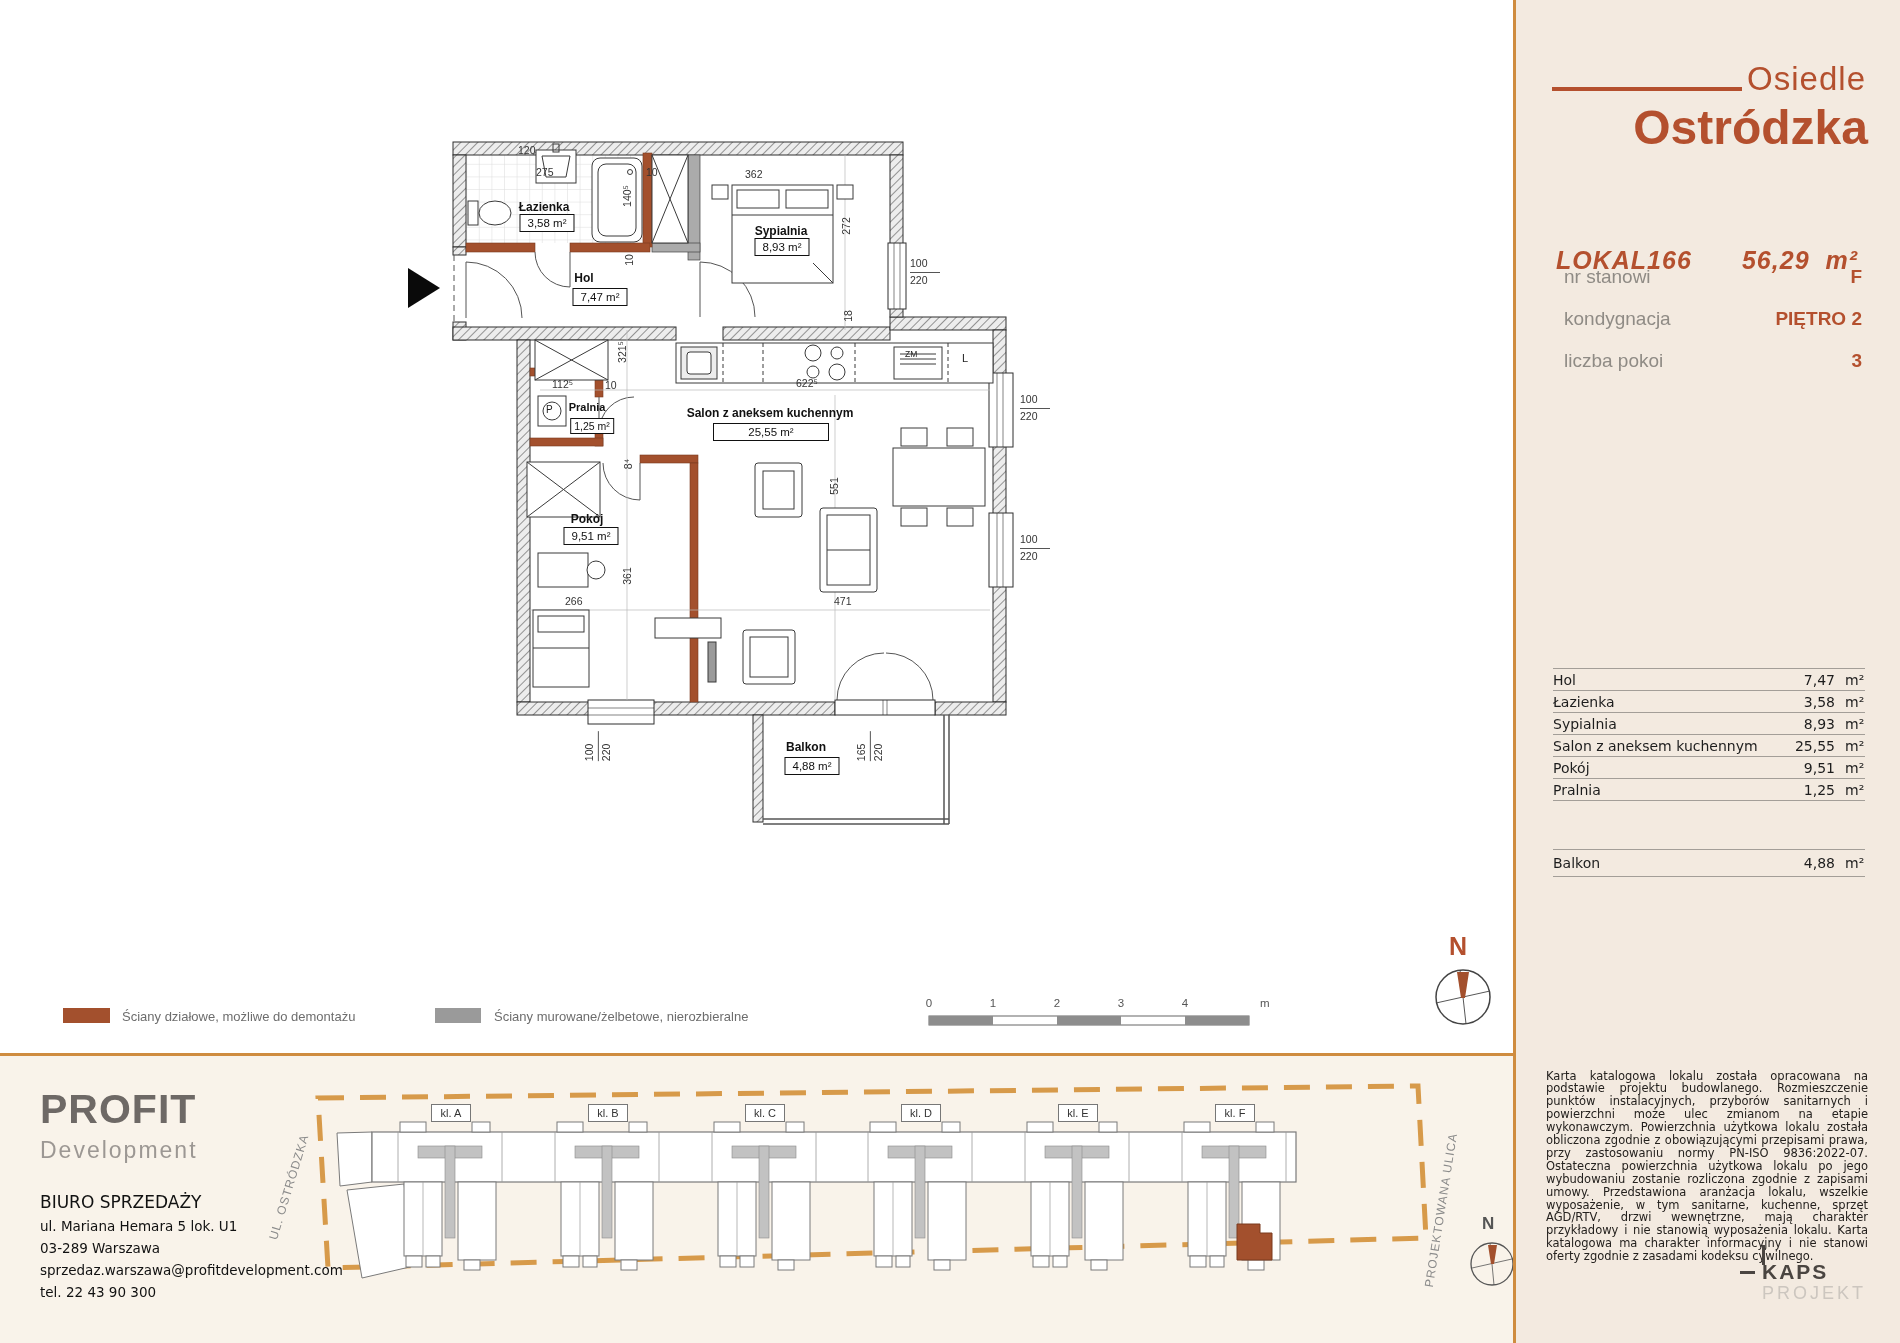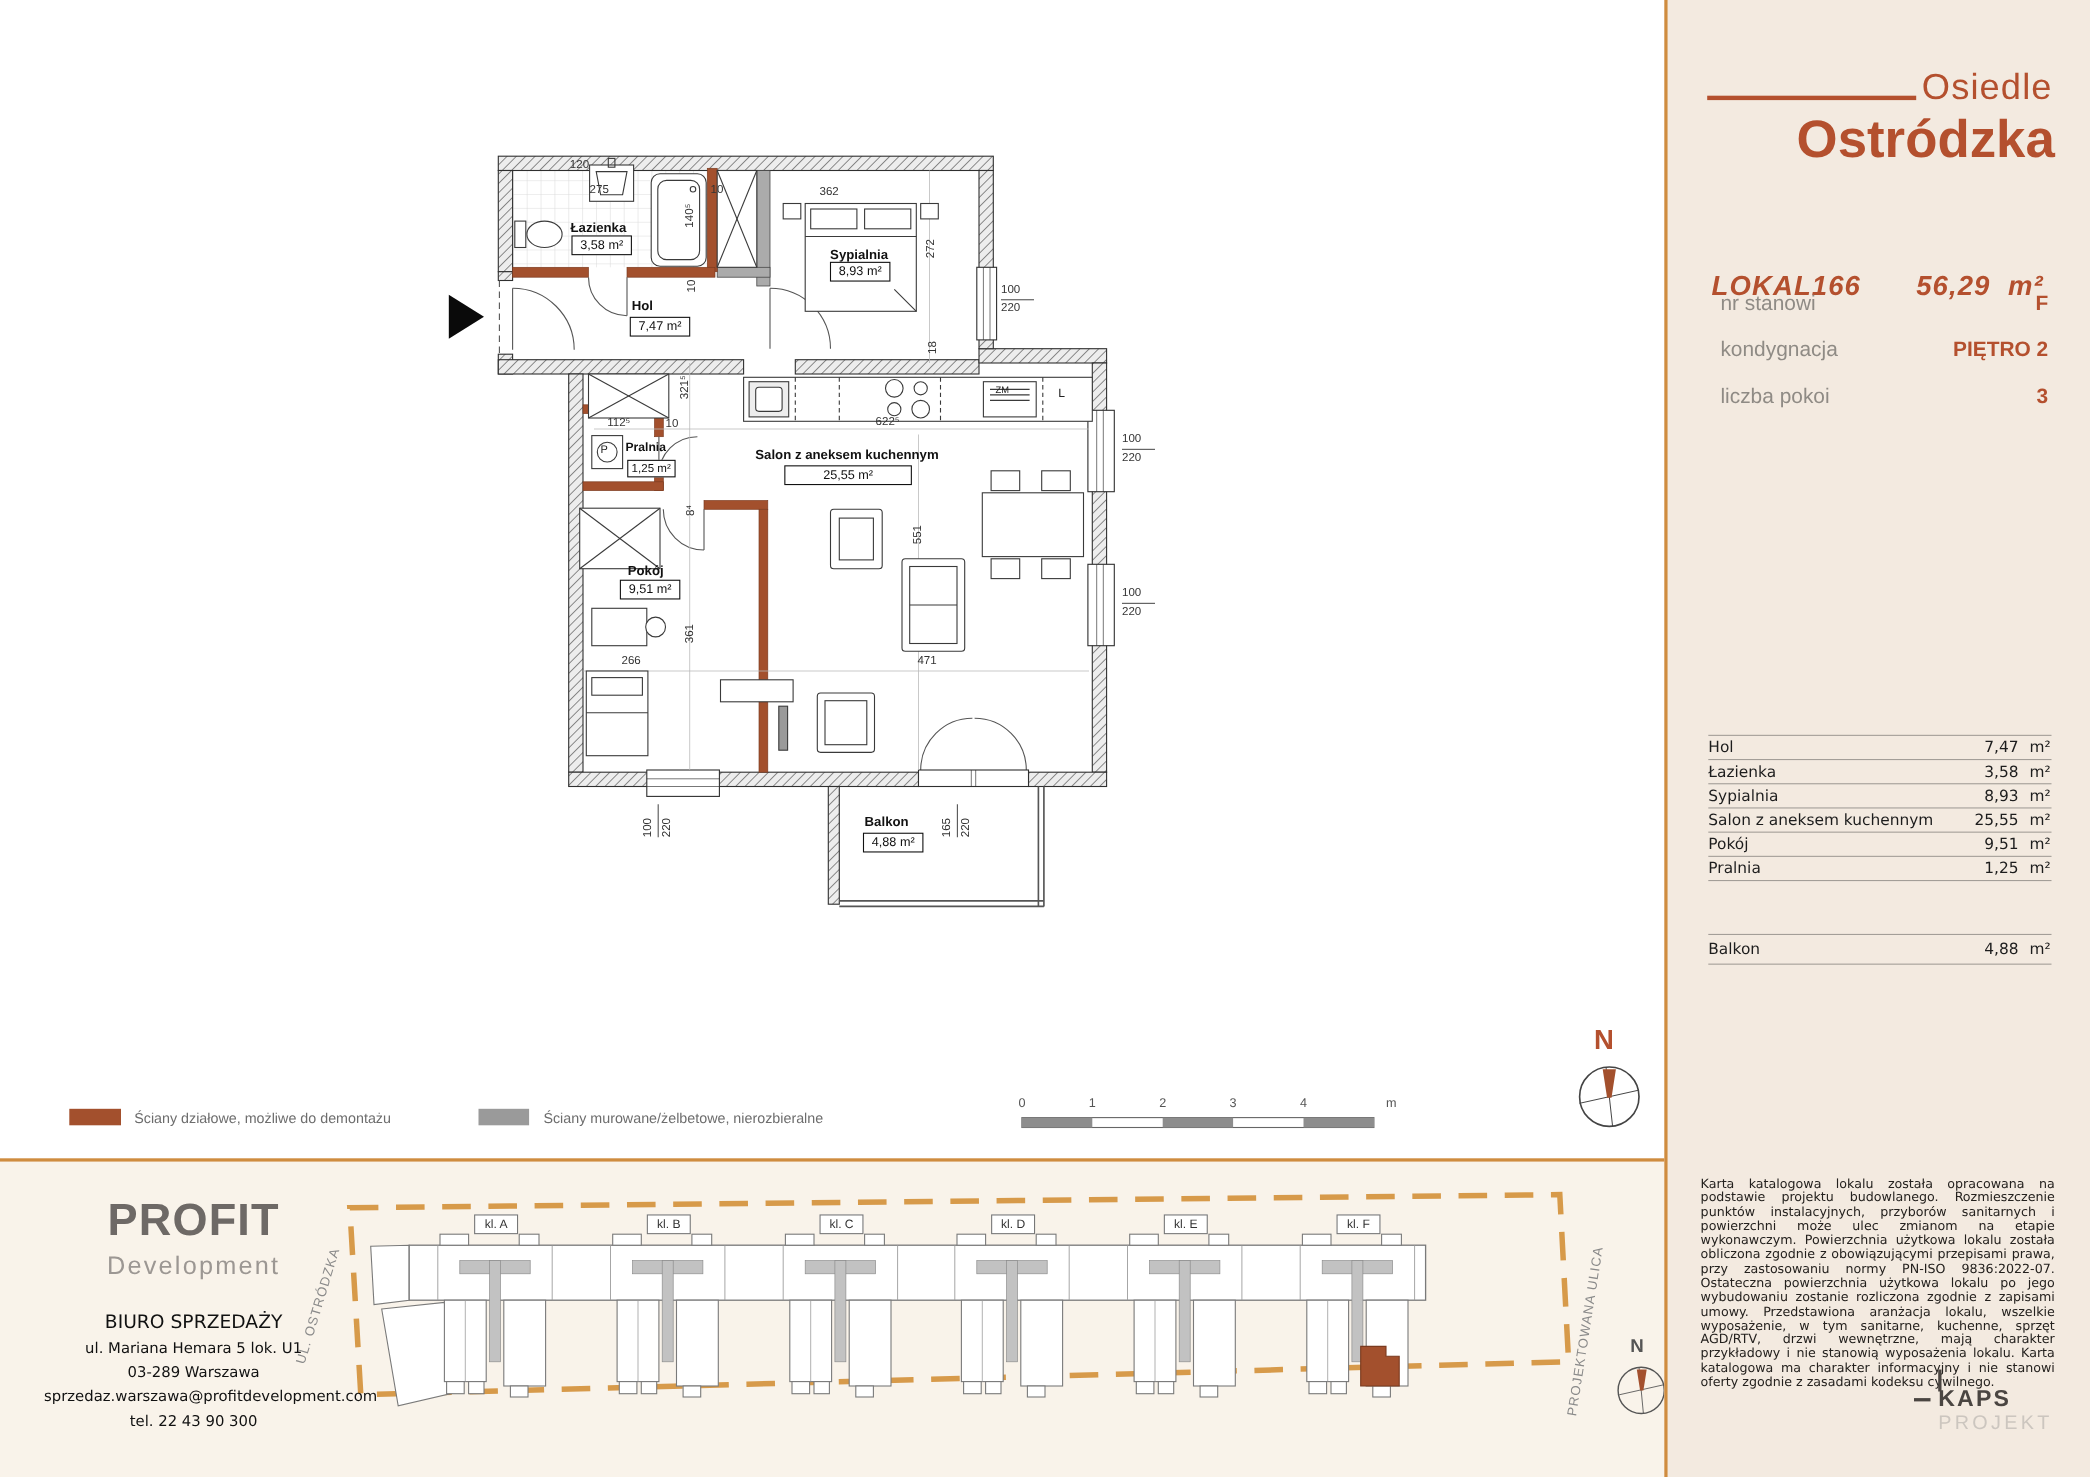--- a/index.html
+++ b/index.html
@@ -33,21 +33,21 @@
   .btable .trow{border-top:none;height:26px;}
   .disclaimer{position:absolute;left:30px;top:1058px;width:322px;font-size:11.5px;line-height:12.9px;
               text-align:justify;color:#24211e;font-family:"DejaVu Sans","Liberation Sans",sans-serif;}
   .kaps{position:absolute;left:224px;top:1243px;width:150px;height:80px;}
   .kaps-v{position:absolute;left:22px;top:2px;width:3px;height:20px;background:#4a4541;}
   .kaps-h{position:absolute;left:0;top:28px;width:15px;height:3px;background:#4a4541;}
   .kaps-name{position:absolute;left:22px;top:17px;font-size:21px;font-weight:bold;color:#4a4541;letter-spacing:2px;}
   .kaps-sub{position:absolute;left:22px;top:40px;font-size:18px;color:#ccc6bf;letter-spacing:3px;}
   
   .bottom{position:absolute;left:0;top:1056px;width:1513px;height:287px;background:#f9f3ea;}
-  .dev{position:absolute;left:40px;top:1086px;width:272px;text-align:center;color:#111;}
+  .dev{position:absolute;left:40px;top:1086px;width:272px;text-align:left;color:#111;}
   .dev-name{font-size:41px;font-weight:bold;color:#6e6966;letter-spacing:1px;}
   .dev-sub{font-size:23px;color:#9c9793;letter-spacing:2px;margin-top:4px;}
   .dev-office{font-size:17px;margin-top:28px;font-family:"DejaVu Sans","Liberation Sans",sans-serif;}
   .dev-line{font-size:13.5px;margin-top:6px;font-family:"DejaVu Sans","Liberation Sans",sans-serif;}
   
   .cname{position:absolute;transform:translateX(-50%);white-space:nowrap;
          font-weight:bold;font-size:12px;color:#111;}
   .cbox{position:absolute;transform:translateX(-50%);white-space:nowrap;background:#fff;
         border:1px solid #111;padding:2px 7px;font-size:11.5px;color:#111;}
   .cbox.wide{min-width:100px;text-align:center;}

